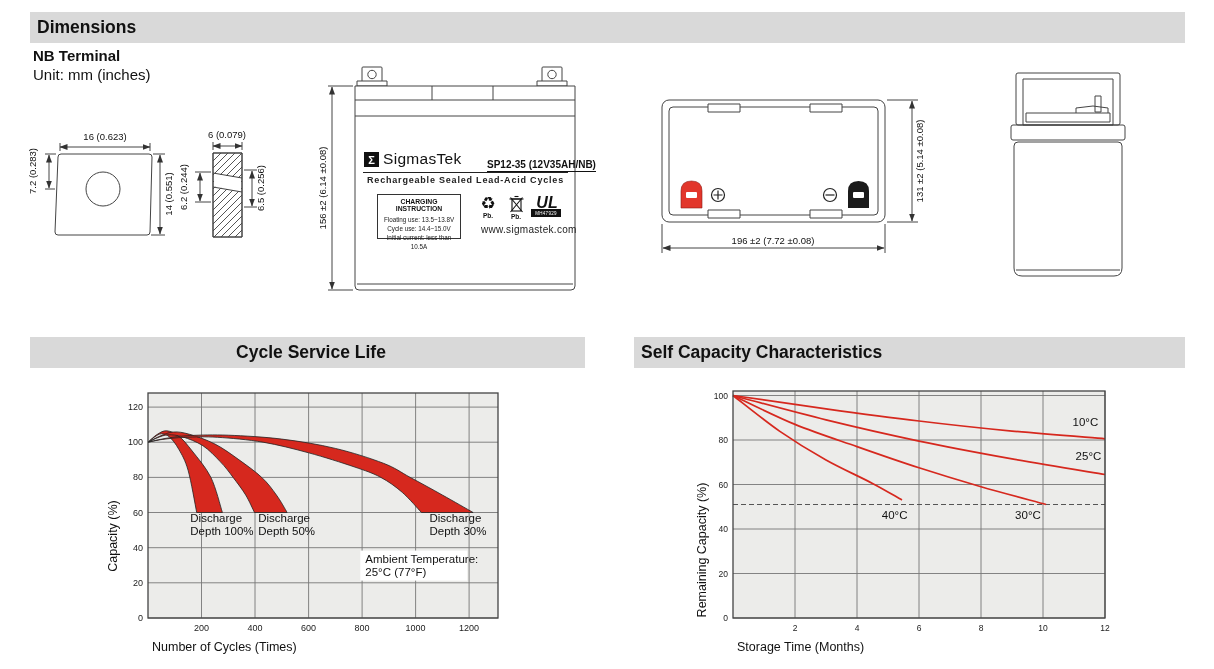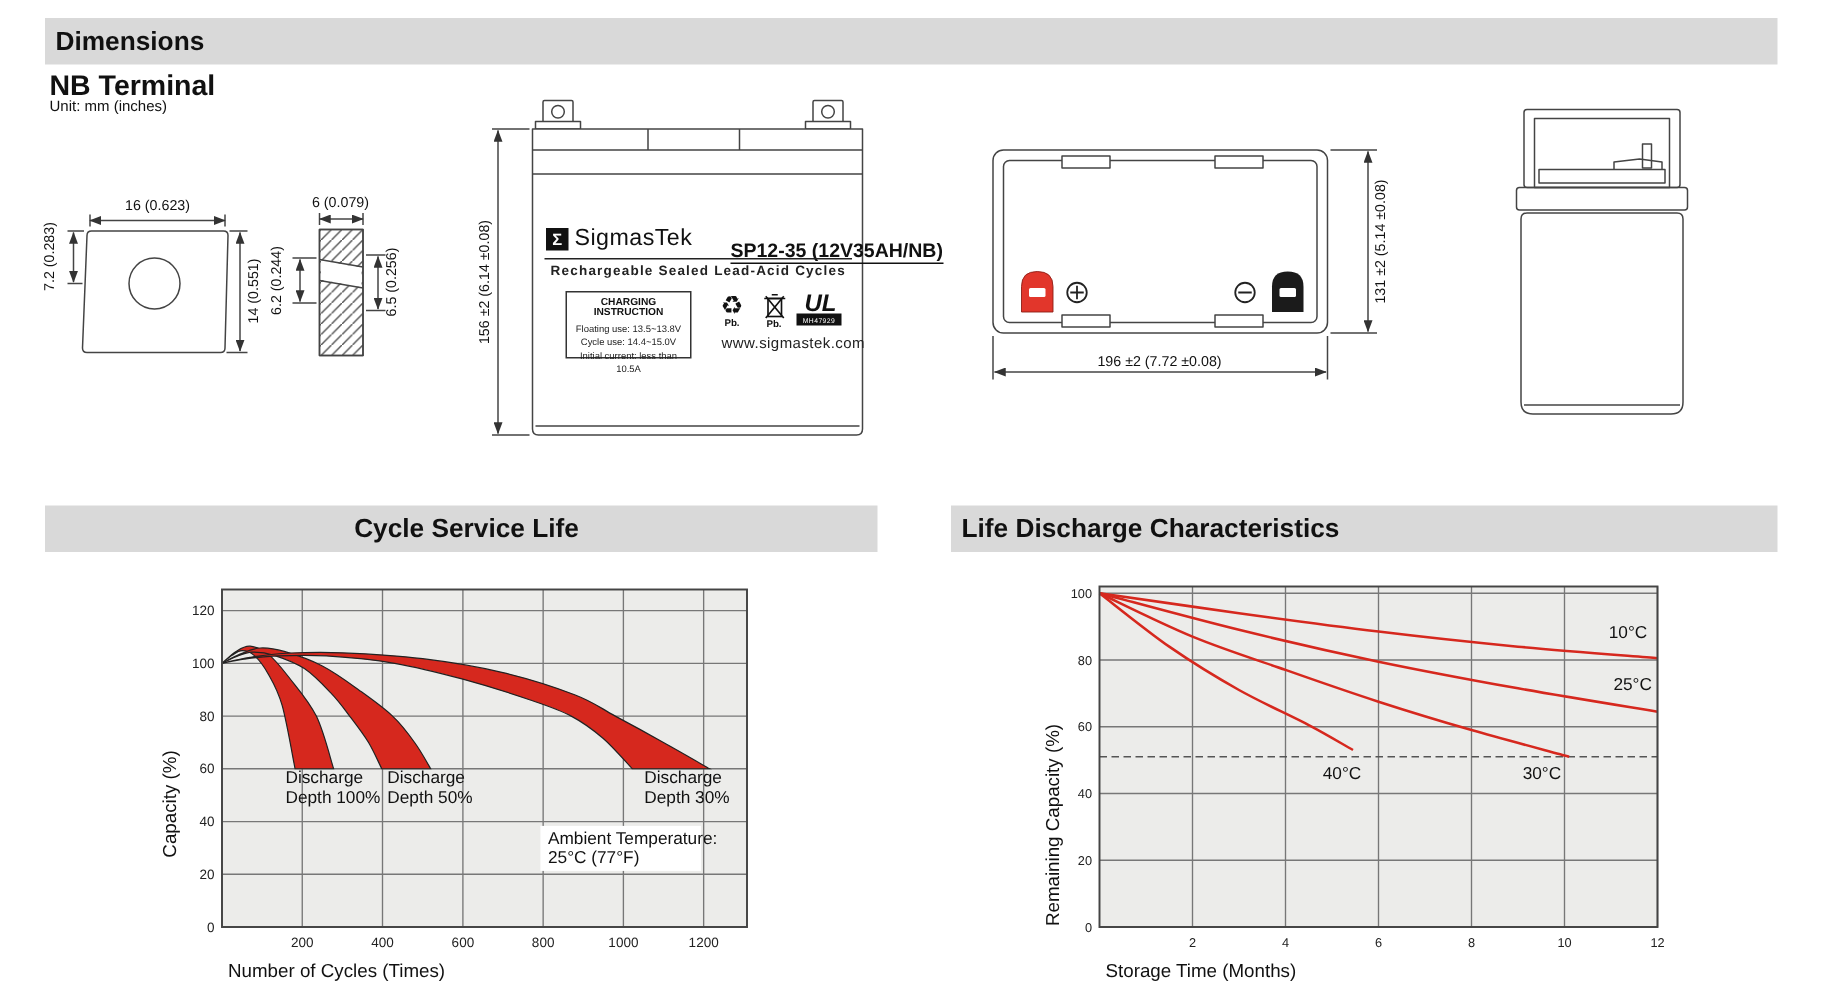--- a/index.html
+++ b/index.html
@@ -9,21 +9,21 @@
        display:flex;align-items:center;padding-left:7px;font-weight:bold;font-size:17.5px;color:#111;}
   .abs{position:absolute;}
   .b{font-weight:bold;}
   svg text{font-family:"Liberation Sans",sans-serif;}
   .dim-svg{position:absolute;}
   
   .label-ov{position:absolute;left:363px;top:150px;width:205px;height:92px;font-size:9px;}
   .sigma-sq{position:absolute;left:1px;top:2px;width:15px;height:15px;background:#111;color:#fff;
             font-weight:bold;font-size:11px;display:flex;align-items:center;justify-content:center;}
   .brand{position:absolute;left:20px;top:0px;font-size:15.5px;font-weight:normal;letter-spacing:.3px;}
-  .model{position:absolute;left:124px;top:9px;font-size:13px;font-weight:bold;
+  .model{position:absolute;left:124px;top:9px;font-size:10px;font-weight:bold;
          border-bottom:1px solid #111;padding-bottom:1px;white-space:nowrap;}
   .lbl-rule{position:absolute;left:0px;top:22px;width:205px;height:1px;background:#222;}
   .typeline{position:absolute;left:0px;top:25px;width:205px;text-align:center;font-size:9px;
             font-weight:bold;letter-spacing:.8px;color:#222;white-space:nowrap;}
   .chargebox{position:absolute;left:14px;top:44px;width:84px;height:45px;border:1px solid #333;
              box-sizing:border-box;text-align:center;}
   .chargebox .t{font-size:6.8px;font-weight:bold;margin-top:3px;}
   .chargebox .l{font-size:6.3px;line-height:1.45;margin-top:3px;color:#222;}
   .icon-blk{position:absolute;text-align:center;color:#111;}
   .pb-s{font-size:6.5px;font-weight:bold;display:block;margin-top:-2px;}
@@ -34,22 +34,22 @@
   .chart{position:absolute;}
 </style>
 </head>
 <body>
 
 <div class="page">
 
   <div class="bar" style="left:30px;top:12px;width:1155px;">
     <span>Dimensions</span>
   </div>
-  <div class="abs b" style="left:33px;top:47px;font-size:19px;">NB Terminal</div>
-  <div class="abs" style="left:33px;top:66px;font-size:10px;">Unit: mm (inches)</div>
+  <div class="abs b" style="left:33px;top:47px;font-size:15px;">NB Terminal</div>
+  <div class="abs" style="left:33px;top:66px;font-size:15px;">Unit: mm (inches)</div>
 
   <svg class="dim-svg" style="left:25px;top:118px;" width="290" height="155" viewBox="0 0 290 155">
     <defs>
       <marker id="a1" viewBox="0 0 8 6" markerWidth="8" markerHeight="6" refX="7.5" refY="3" orient="auto-start-reverse">
         <path d="M0,0 8,3 0,6Z" fill="#333"></path>
       </marker>
       <pattern id="hatch" patternUnits="userSpaceOnUse" width="7" height="7">
         <path d="M0,7 L7,0" stroke="#555" stroke-width="1"></path>
       </pattern>
     </defs>
@@ -200,21 +200,21 @@
       <rect x="13" y="67" width="114" height="15" rx="2"></rect>
       <path d="M16,88 Q16,84 20,84 H120 Q124,84 124,88 V210 Q124,218 116,218 H24 Q16,218 16,210 Z"></path>
       <path d="M18,212 H122"></path>
     </g>
   </svg>
 
   <div class="bar" style="left:30px;top:337px;width:555px;justify-content:center;">
     <span>Cycle Service Life</span>
   </div>
   <div class="bar" style="left:634px;top:337px;width:551px;">
-    <span>Life Discharge Characteristics</span>
+    <span>Self Capacity Characteristics</span>
   </div>
 
   <div class="chart" id="chart-cycle" style="left:103px;top:386px;"><svg width="412" height="278" viewBox="0 0 412 278" xmlns="http://www.w3.org/2000/svg">
         <rect x="45" y="7" width="350" height="225" fill="#ececea"></rect>
         <line x1="98.5" y1="7" x2="98.5" y2="232" stroke="#777" stroke-width="0.9"></line>
         <line x1="152" y1="7" x2="152" y2="232" stroke="#777" stroke-width="0.9"></line>
         <line x1="205.6" y1="7" x2="205.6" y2="232" stroke="#777" stroke-width="0.9"></line>
         <line x1="259.1" y1="7" x2="259.1" y2="232" stroke="#777" stroke-width="0.9"></line>
         <line x1="312.6" y1="7" x2="312.6" y2="232" stroke="#777" stroke-width="0.9"></line>
         <line x1="366.1" y1="7" x2="366.1" y2="232" stroke="#777" stroke-width="0.9"></line>

